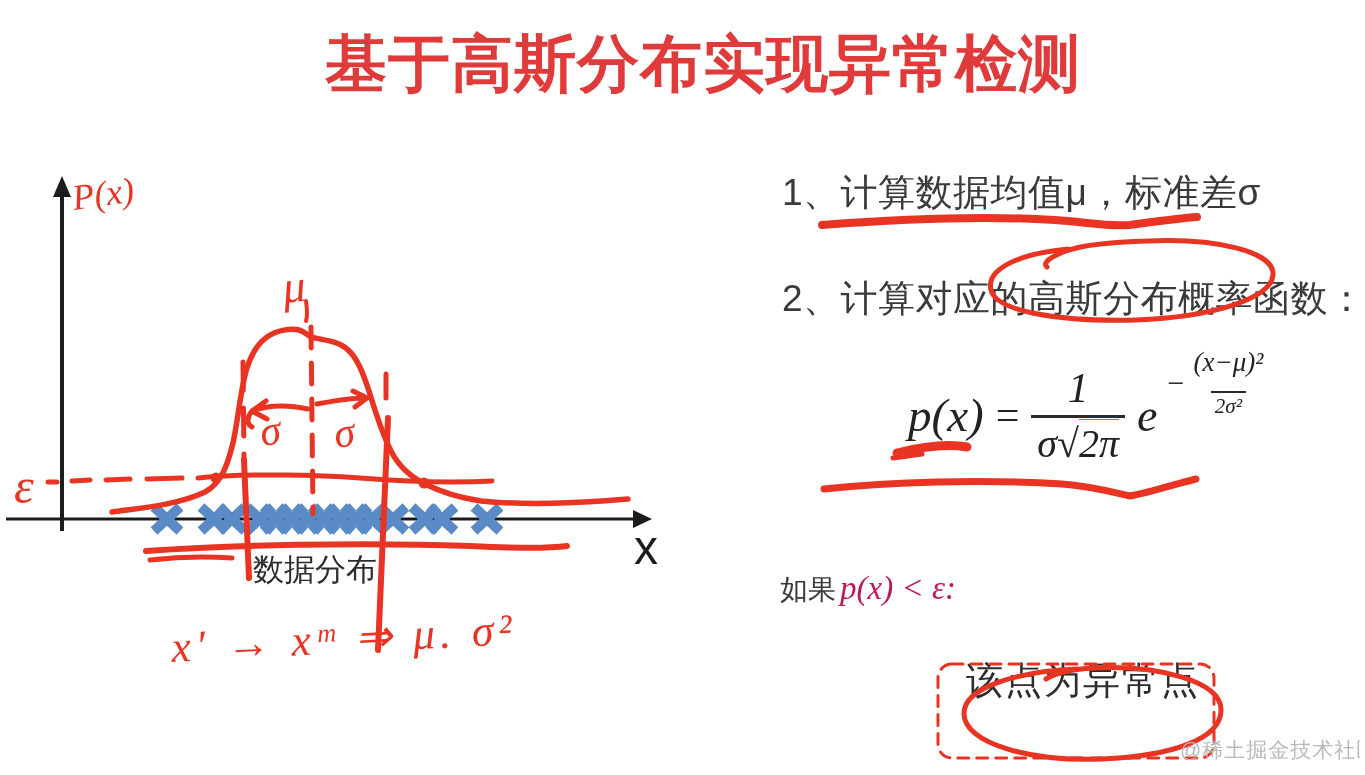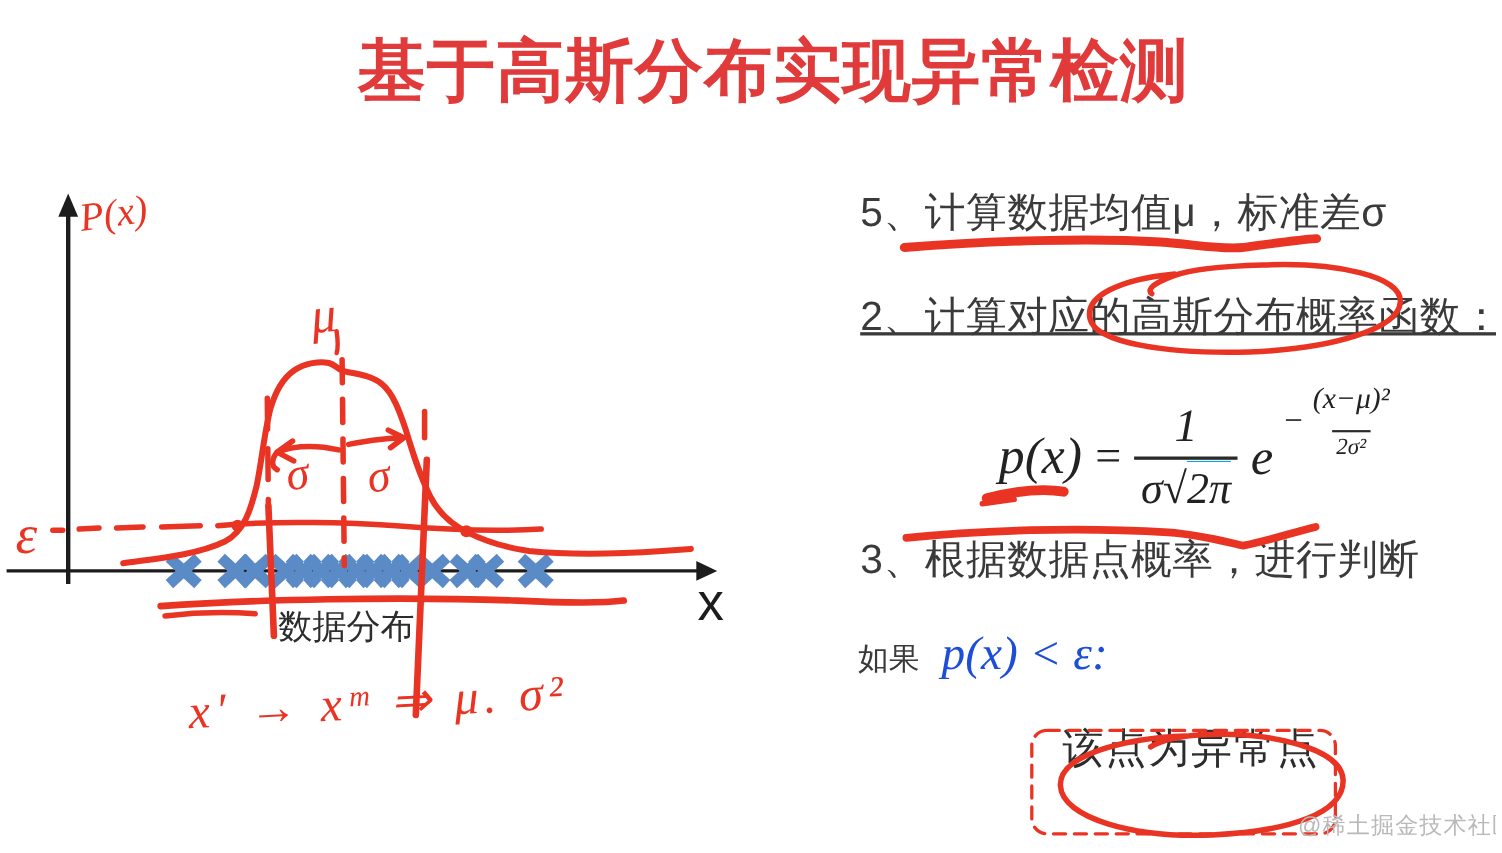--- a/index.html
+++ b/index.html
@@ -10,21 +10,21 @@
   .title{
     position:absolute;left:325px;top:22px;margin:0;
     font-size:62px;font-weight:900;letter-spacing:1px;color:#e03a3a;
     font-family:"Liberation Sans",sans-serif;z-index:2;white-space:nowrap;
   }
   .step{
     position:absolute;left:782px;font-size:37px;color:#3a3a3a;letter-spacing:0.5px;
     white-space:nowrap;z-index:2;
   }
   .step1{top:168px;}
-  .step2{top:263px;text-decoration:underline;}
+  .step2{top:274px;}
   .step3{top:484px;}
   
   .formula{
     position:absolute;left:908px;top:352px;height:126px;z-index:2;
     display:flex;align-items:center;gap:10px;color:#222;
   }
   .it{font-family:"Liberation Serif",serif;font-style:italic;}
   .f-lhs{font-size:47px;}
   .f-eq{font-size:42px;font-family:"Liberation Serif",serif;padding:0 2px;}
   .frac{display:flex;flex-direction:column;align-items:center;line-height:1;}
@@ -35,43 +35,42 @@
   .exp{display:flex;align-items:center;transform:translateY(-32px);gap:3px;}
   .exp-minus{font-size:30px;font-family:"Liberation Serif",serif;}
   .exp .frac .num{font-size:27px;padding:0 6px 15px 6px;}
   .exp .frac .den{font-size:21px;border-top:2px solid #2a2a2a;padding:3px 4px 0 4px;}
   
   .condition{
     position:absolute;left:780px;top:570px;z-index:2;display:flex;align-items:baseline;gap:4px;
     white-space:nowrap;
   }
   .cond-prefix{font-size:28px;color:#3a3a3a;}
-  .cond-expr{font-size:43px;color:#1d4ed8;margin-left:16px;}
+  .cond-expr{font-size:33px;color:#be185d;}
   .conclusion{
     position:absolute;left:966px;top:656px;z-index:2;font-size:37px;color:#2d2d2d;
     letter-spacing:2px;white-space:nowrap;
   }
   .watermark{
     position:absolute;left:1180px;top:736px;z-index:6;font-size:21px;color:#b9b9b9;
     letter-spacing:1px;white-space:nowrap;
   }
   svg.overlay{position:absolute;left:0;top:0;z-index:5;pointer-events:none;}
   .svg-cjk{font-family:"Liberation Sans",sans-serif;}
   .svg-math{font-family:"Liberation Serif",serif;font-style:italic;}
 </style>
 </head>
 <body>
 
 <div class="slide">
 
   <h1 class="title">基于高斯分布实现异常检测</h1>
 
-  <div class="step step1">5、计算数据均值μ，标准差σ</div>
+  <div class="step step1">1、计算数据均值μ，标准差σ</div>
   <div class="step step2">2、计算对应的高斯分布概率函数：</div>
-  <div class="step step3">3、根据数据点概率，进行判断</div>
 
   <div class="formula">
     <span class="f-lhs it">p(x)</span>
     <span class="f-eq">=</span>
     <div class="frac">
       <span class="num it">1</span>
       <span class="den it"><span>σ√</span><span class="root">2π</span></span>
     </div>
     <span class="f-e it">e</span>
     <div class="exp">

